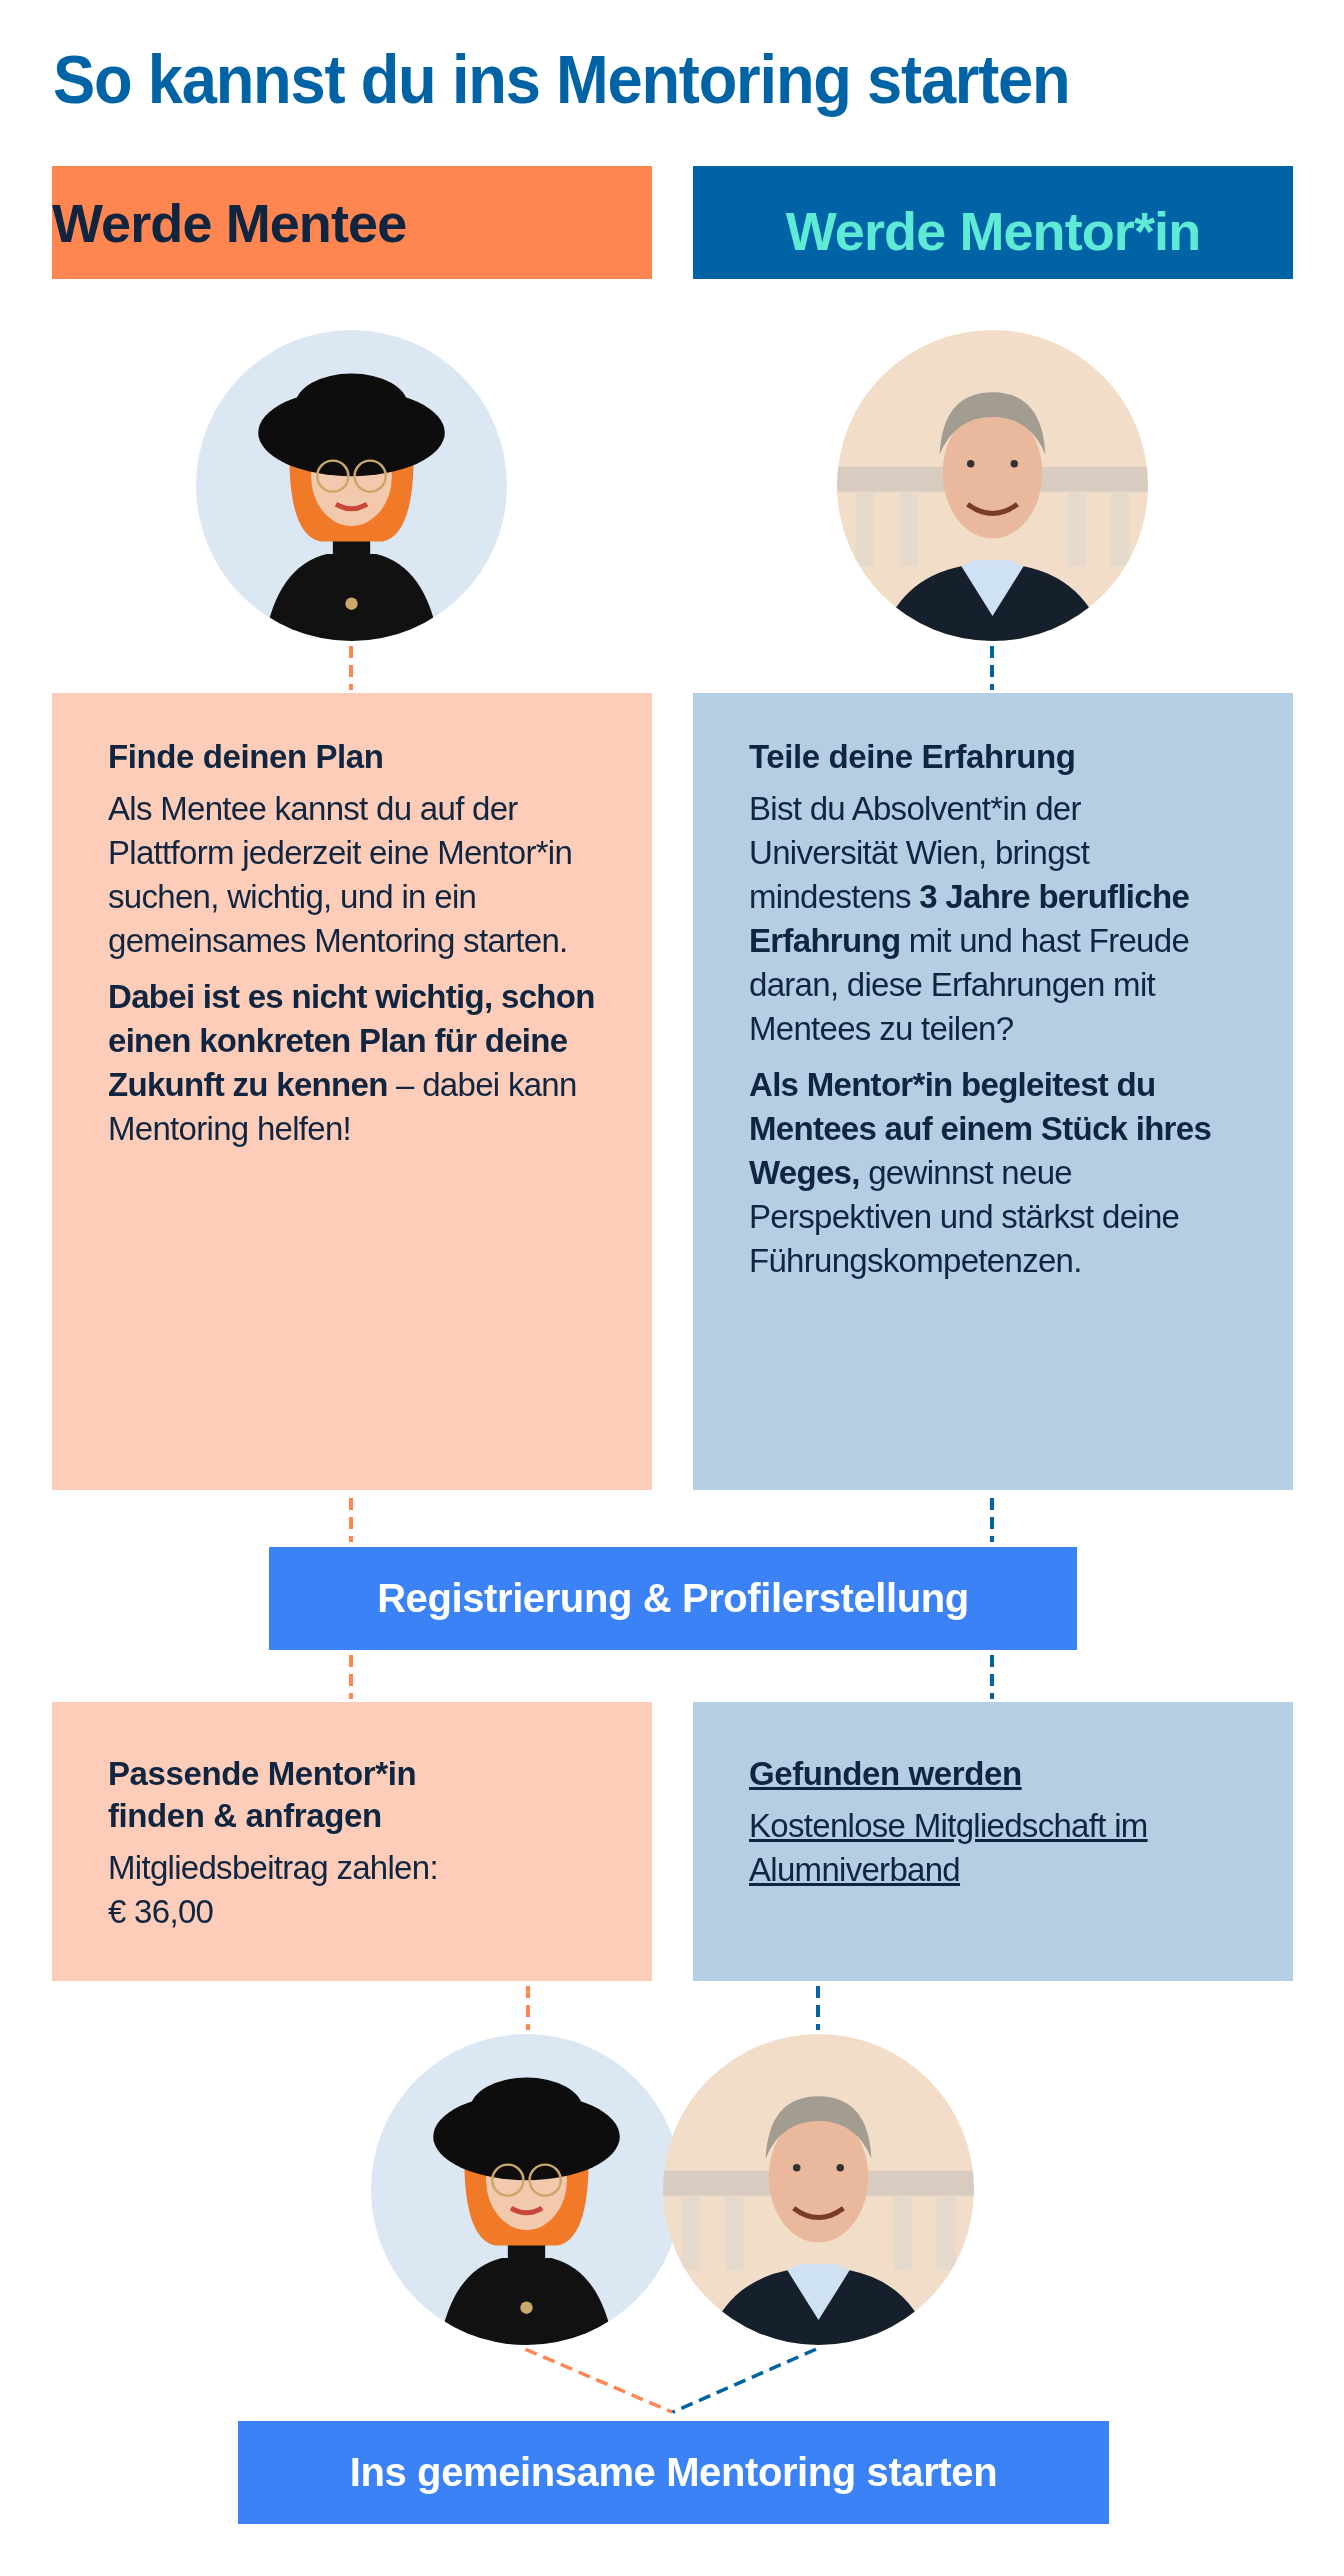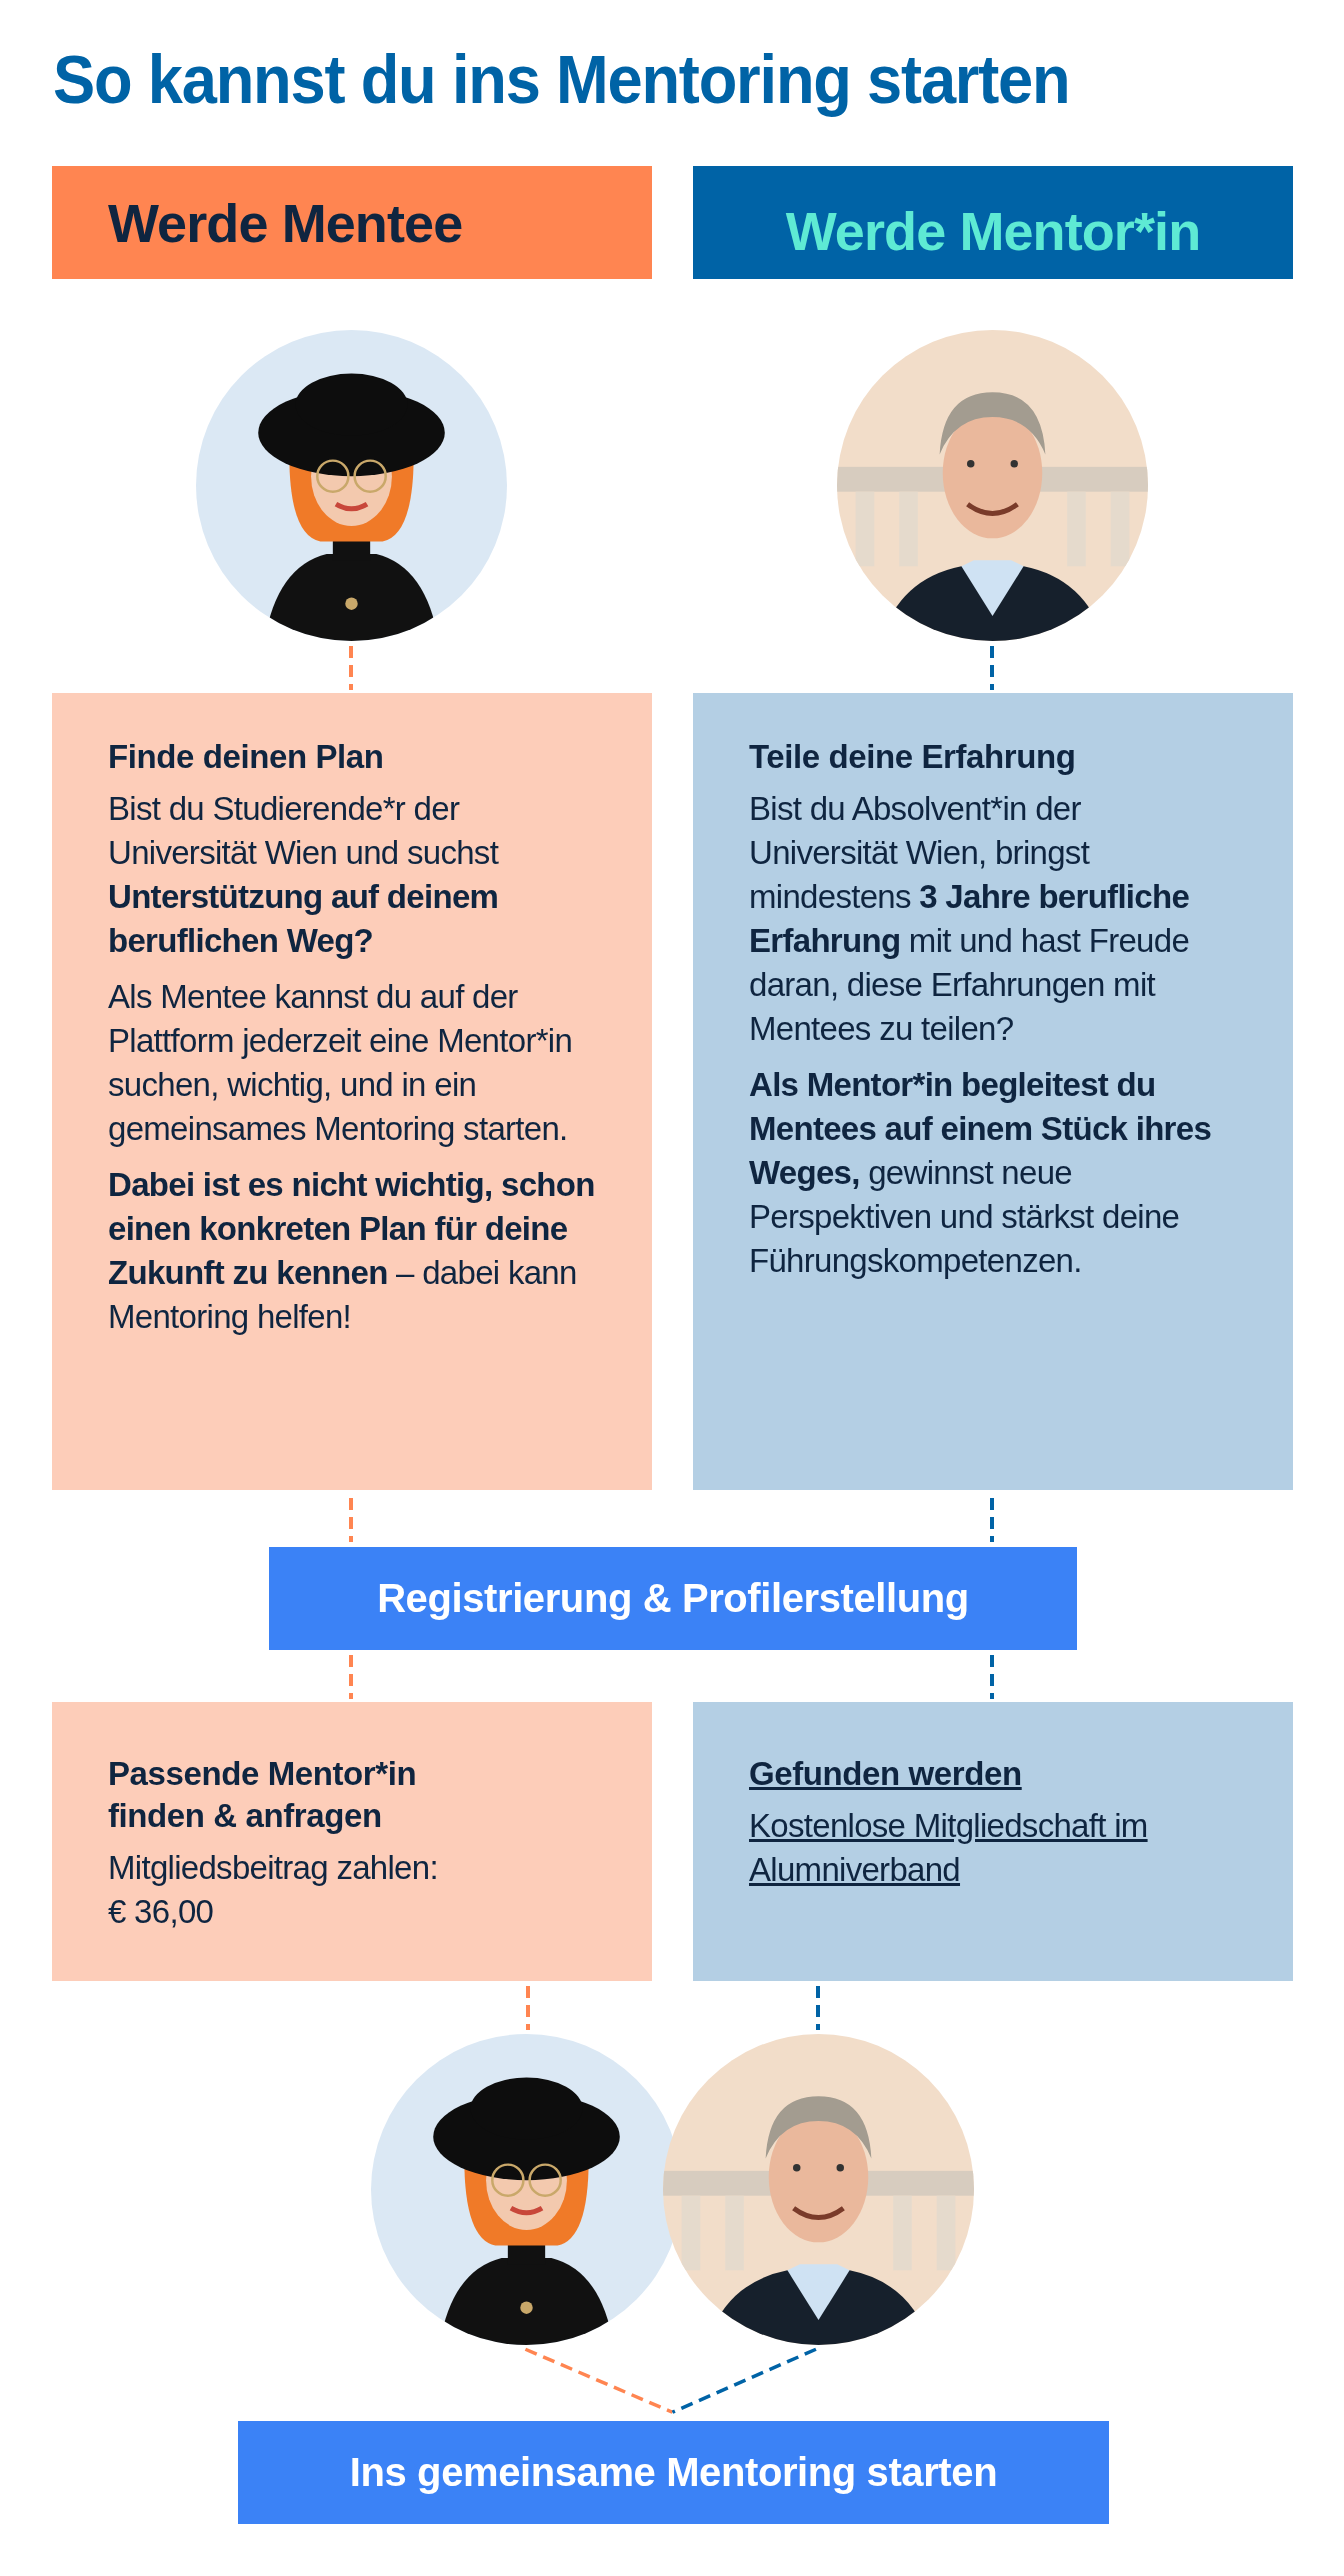--- a/index.html
+++ b/index.html
@@ -12,21 +12,21 @@
     left: 53px; top: 35px;
     font-size: 68px; font-weight: 700; color: #0063a6;
     letter-spacing: -1.3px; line-height: 88px; white-space: nowrap;
     transform: scaleX(0.93); transform-origin: left center;
   }
 
   .header-box { top: 166px; height: 113px; width: 600px; display: flex; align-items: center; }
   .header-box.mentee { left: 52px; background: #ff8551; }
   .header-box.mentor { left: 693px; background: #0063a6; justify-content: center; }
   .header-box span { font-size: 54px; font-weight: 700; letter-spacing: -0.9px; white-space: nowrap; }
-  .header-box.mentee span { color: #0f2540; padding-left: 56px; }
+  .header-box.mentee span { color: #0f2540; }
   .header-box.mentor span { color: #5eead4; margin-top: 16px; }
 
   .avatar {
     border-radius: 50%; overflow: hidden; width: 311px; height: 311px;
   }
   .avatar svg { width: 100%; height: 100%; display: block; }
 
   .dash-v { width: 3.5px; }
   .dash-v.orange { background: repeating-linear-gradient(to bottom, #ff8551 0 12.3px, transparent 12.3px 19px); }
   .dash-v.blue { background: repeating-linear-gradient(to bottom, #0063a6 0 12.3px, transparent 12.3px 19px); }
@@ -85,21 +85,20 @@
     <circle cx="43" cy="43" r="1.2" fill="#333"></circle>
     <circle cx="57" cy="43" r="1.2" fill="#333"></circle>
   </svg>
 </div>
 
 <div class="abs dash-v orange" style="left:349px; top:646px; height:44px;"></div>
 <div class="abs dash-v blue" style="left:990px; top:646px; height:44px;"></div>
 
 <div class="abs card mentee" style="left:52px; top:693px; width:600px; height:797px;">
   <h3>Finde deinen Plan</h3>
-  <p><span>Bist du Studierende*r der Universität Wien und suchst </span><b>Unterstützung auf deinem beruflichen Weg?</b></p>
   <p>Als Mentee kannst du auf der Plattform jederzeit eine Mentor*in suchen, wichtig, und in ein gemeinsames Mentoring starten.</p>
   <p><b>Dabei ist es nicht wichtig, schon einen konkreten Plan für deine Zukunft zu kennen</b><span> – dabei kann Mentoring helfen!</span></p>
 </div>
 <div class="abs card mentor" style="left:693px; top:693px; width:600px; height:797px;">
   <h3>Teile deine Erfahrung</h3>
   <p><span>Bist du Absolvent*in der Universität Wien, bringst mindestens </span><b>3 Jahre berufliche Erfahrung</b><span> mit und hast Freude daran, diese Erfahrungen mit Mentees zu teilen?</span></p>
   <p><b>Als Mentor*in begleitest du Mentees auf einem Stück ihres Weges,</b><span> gewinnst neue Perspektiven und stärkst deine Führungskompetenzen.</span></p>
 </div>
 
 <div class="abs dash-v orange" style="left:349px; top:1498px; height:44px;"></div>

